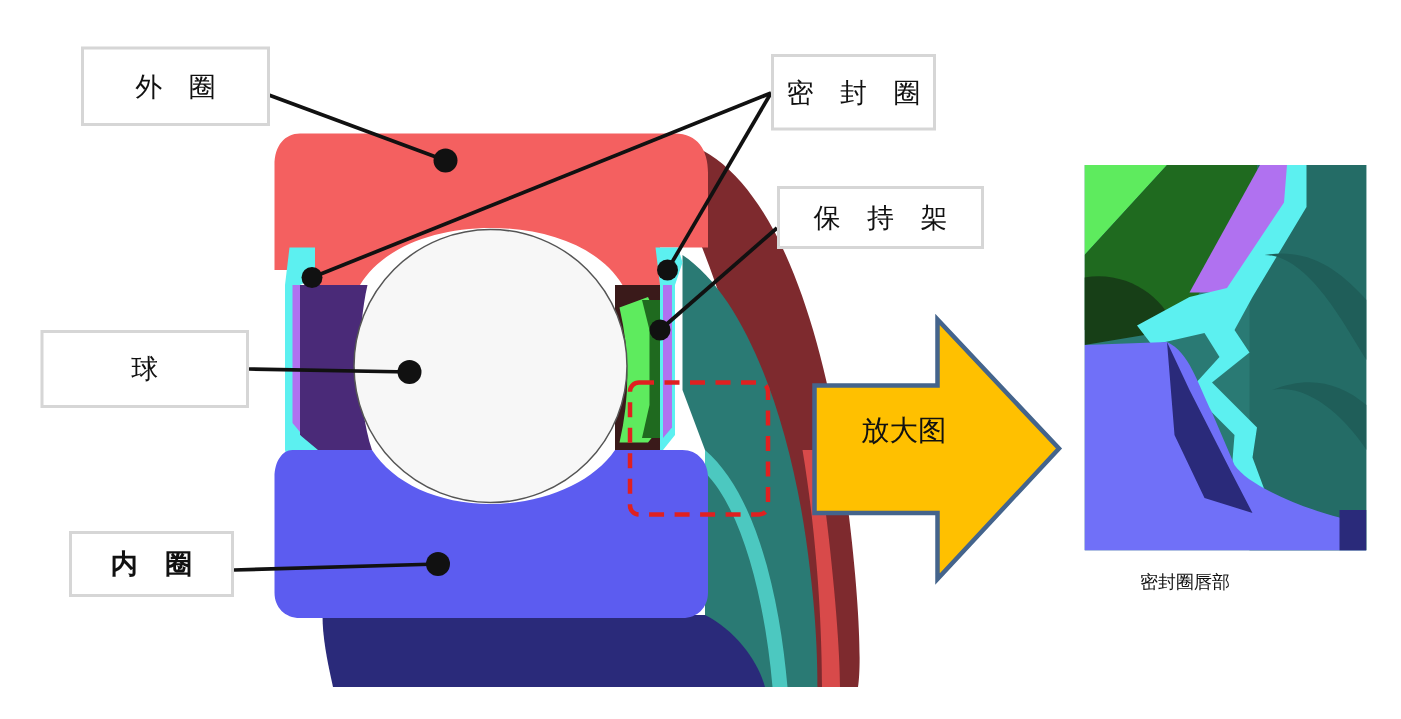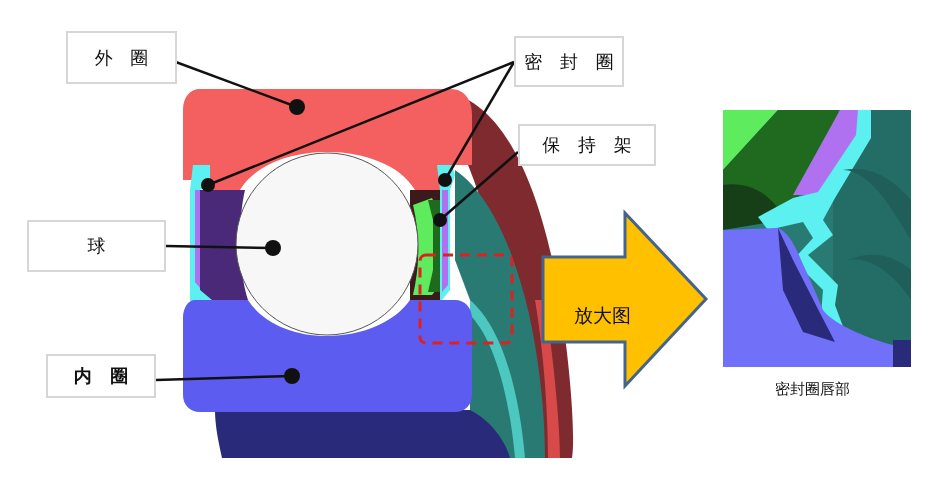--- a/index.html
+++ b/index.html
@@ -3,24 +3,24 @@
 <meta charset="utf-8">
 <style>
   html, body { margin:0; padding:0; background:#ffffff; }
   body { width:934px; height:479px; position:relative; overflow:hidden;
          font-family:"DejaVu Serif","Liberation Serif",serif; }
   .label-box { position:absolute; background:#ffffff; border:2px solid #d6d6d6;
                box-sizing:border-box; display:flex; align-items:center; justify-content:center;
                font-size:18px; color:#111; letter-spacing:6px; }
   .label-box span { padding-left:6px; }
   svg.diagram { position:absolute; left:0; top:0; }
-  .arrow-label { position:absolute; left:574px; top:303px; font-size:19px; color:#111;
+  .arrow-label { position:absolute; left:574px; top:274px; font-size:19px; color:#111;
                  font-family:"DejaVu Sans","Liberation Sans",sans-serif; }
-  .zoom-caption { position:absolute; left:760px; top:380px; font-size:15px; color:#111;
-                  font-family:"DejaVu Sans","Liberation Sans",sans-serif;margin-left:15px; }
+  .zoom-caption { position:absolute; left:760px; top:380px; font-size:12px; color:#111;
+                  font-family:"DejaVu Sans","Liberation Sans",sans-serif; }
   .zoom-panel { position:absolute; left:723px; top:110px; width:188px; height:257px; }
 </style>
 </head>
 <body>
 
 <svg class="diagram" width="934" height="479" viewBox="0 0 934 479">
 
   <path d="M440,92 C500,95 540,180 560,300 C572,380 575,440 572,458 L520,458 C525,380 505,260 470,170 Z" fill="#7E2A2E"></path>
   <path d="M545,300 C555,370 560,430 560,458 L548,458 C548,420 545,360 535,300 Z" fill="#D84A4A"></path>
 
@@ -74,21 +74,21 @@
   <path d="M0,75 C30,70 55,90 60,110 L0,120 Z" fill="#173F17"></path>
   <path d="M117,0 L135,0 L135,25 L95,85 L70,85 Z" fill="#B071F0"></path>
   <path d="M135,0 L148,0 L148,28 L112,88 L100,110 L110,125 L85,145 L115,175 L112,195 L125,230 L113,232 L98,205 L100,180 L70,150 L90,128 L80,112 L45,120 L35,107 L70,88 L95,82 L133,25 Z" fill="#5CF0F0"></path>
   <path d="M0,120 L55,118 C70,125 75,145 85,165 L100,200 C110,215 150,230 170,235 L188,257 L0,257 Z" fill="#7070F8"></path>
   <path d="M55,118 L70,150 L98,205 L112,232 L80,222 L60,180 Z" fill="#2A2A7A"></path>
   <path d="M120,60 C150,60 175,110 188,130 L188,90 C170,70 150,55 120,60 Z" fill="#1F5E59"></path>
   <path d="M125,150 C150,145 175,170 188,190 L188,160 C170,145 150,140 125,150 Z" fill="#1F5E59"></path>
   <rect x="170" y="230" width="18" height="27" fill="#2A2A7A"></rect>
 </svg>
 
-<div class="label-box" style="left:66px;top:31px;width:111px;height:53px;">
+<div class="label-box" style="left:54px;top:31px;width:126px;height:53px;">
     <span>外 圈</span>
   </div>
 <div class="label-box" style="left:514px;top:36px;width:110px;height:51px;">
     <span>密 封 圈</span>
   </div>
 <div class="label-box" style="left:518px;top:124px;width:138px;height:42px;">
     <span>保 持 架</span>
   </div>
 <div class="label-box" style="left:27px;top:220px;width:139px;height:52px;">
     <span>球</span>

